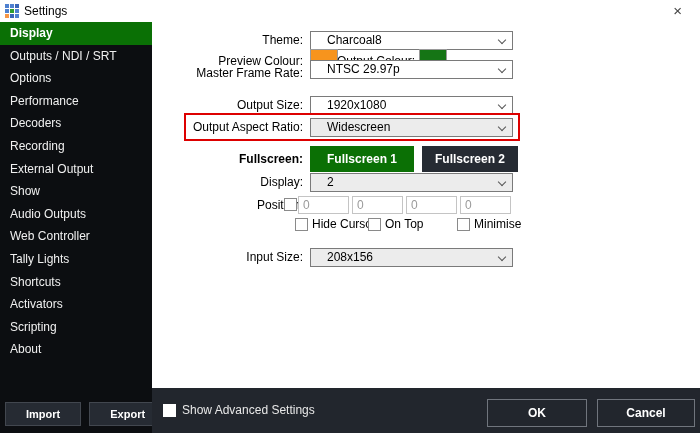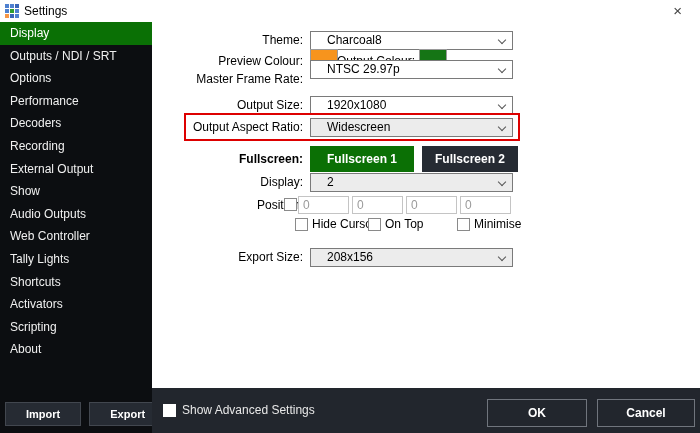--- a/index.html
+++ b/index.html
@@ -62,21 +62,21 @@
         <div style="background: rgb(79, 129, 208);"></div>
         <div style="background: rgb(247, 150, 70);"></div>
         <div style="background: rgb(58, 102, 184);"></div>
         <div style="background: rgb(79, 129, 208);"></div>
       </span>
     <span class="title-text">Settings</span>
     <span class="close-btn">×</span>
   </div>
 
   <div class="sidebar">
-    <div class="side-item selected" style="background-color: rgb(10, 112, 5);">Display</div>
+    <div class="side-item selected" style="background-color: rgb(10, 112, 5); font-weight: bold;">Display</div>
     <div class="side-item">Outputs / NDI / SRT</div>
     <div class="side-item">Options</div>
     <div class="side-item">Performance</div>
     <div class="side-item">Decoders</div>
     <div class="side-item">Recording</div>
     <div class="side-item">External Output</div>
     <div class="side-item">Show</div>
     <div class="side-item">Audio Outputs</div>
     <div class="side-item">Web Controller</div>
     <div class="side-item">Tally Lights</div>
@@ -98,21 +98,21 @@
     <div class="combo" style="top:9px;">
       <span>Charcoal8</span>
       <span class="chev"></span>
     </div>
 
     <div class="flabel" style="top:30px;">Preview Colour:</div>
     <div class="swatch" style="left: 158px; top: 27px; background-color: rgb(247, 148, 29);"></div>
     <div class="flabel" style="left:160px; width:103px; top:30px;">Output Colour:</div>
     <div class="swatch" style="left: 267px; top: 27px; background-color: rgb(21, 117, 21);"></div>
 
-    <div class="flabel" style="top:48px;">Master Frame Rate:</div>
+    <div class="flabel" style="top:42px;">Master Frame Rate:</div>
     <div class="combo" style="top:38px;">
       <span>NTSC 29.97p</span>
       <span class="chev"></span>
     </div>
 
     <div class="flabel" style="top:74px;">Output Size:</div>
     <div class="combo" style="top:74px;">
       <span>1920x1080</span>
       <span class="chev"></span>
     </div>
@@ -144,21 +144,21 @@
     <div class="chk-item" style="left:143px; top:195px;">
       <span class="cb"></span><span>Hide Cursor</span>
     </div>
     <div class="chk-item" style="left:216px; top:195px;">
       <span class="cb"></span><span>On Top</span>
     </div>
     <div class="chk-item" style="left:305px; top:195px;">
       <span class="cb"></span><span>Minimise</span>
     </div>
 
-    <div class="flabel" style="top:226px;">Export Size:</div>
+    <div class="flabel" style="top:226px;">Input Size:</div>
     <div class="combo gray" style="top:226px;">
       <span>208x156</span>
       <span class="chev"></span>
     </div>
 
   </div>
 
   <div class="footer">
     <div class="adv-wrap">
       <span class="cb"></span><span>Show Advanced Settings</span>

